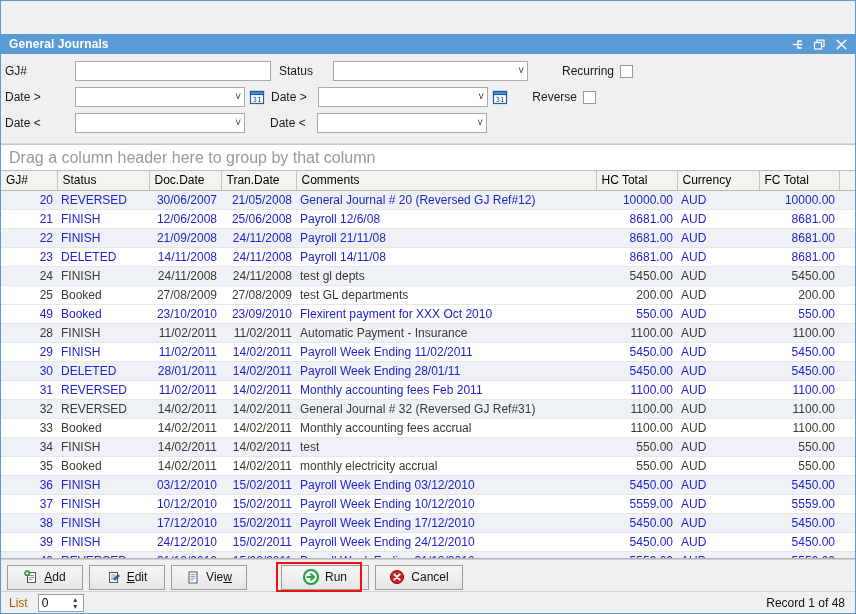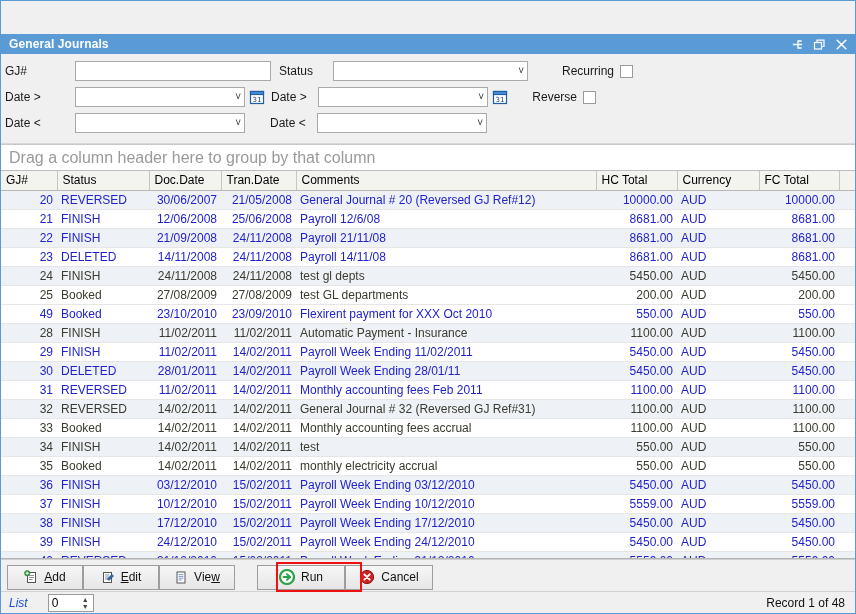--- a/index.html
+++ b/index.html
@@ -169,20 +169,21 @@
   td.plain { color: #3a3a2e; }
 
   
   .btnbar {
     flex: 0 0 auto;
     height: 32px;
     background: #f0f0f0;
     display: flex;
     align-items: center;
     padding: 3px 4px 0 6px;
+    gap: 6px;
     position: relative;
     border-top: 1px solid #cfcfcf;
   }
   .btn {
     height: 25px;
     min-width: 76px;
     background: linear-gradient(#f6f6f6, #e6e6e6);
     border: 1px solid #9d9d9d;
     display: flex;
     align-items: center;
@@ -205,21 +206,21 @@
   .statusbar {
     flex: 0 0 auto;
     height: 22px;
     background: #f0f0f0;
     border-top: 1px solid #d2d2d2;
     display: flex;
     align-items: center;
     padding: 0 6px 0 8px;
     font-size: 12px;
   }
-  .statusbar .list-lbl { color: #1d4ed8; margin-right: 20px; font-style: italic; }
+  .statusbar .list-lbl { color: #a16207; margin-right: 10px; }
   .spinwrap {
     display: flex; align-items: stretch;
     height: 18px;
     border: 1px solid #9a9a9a;
     background: #fff;
     width: 46px;
   }
   .spinwrap .sv {
     flex: 1 1 auto; padding-left: 3px; line-height: 16px; font-size: 12px; color: #000;
   }

